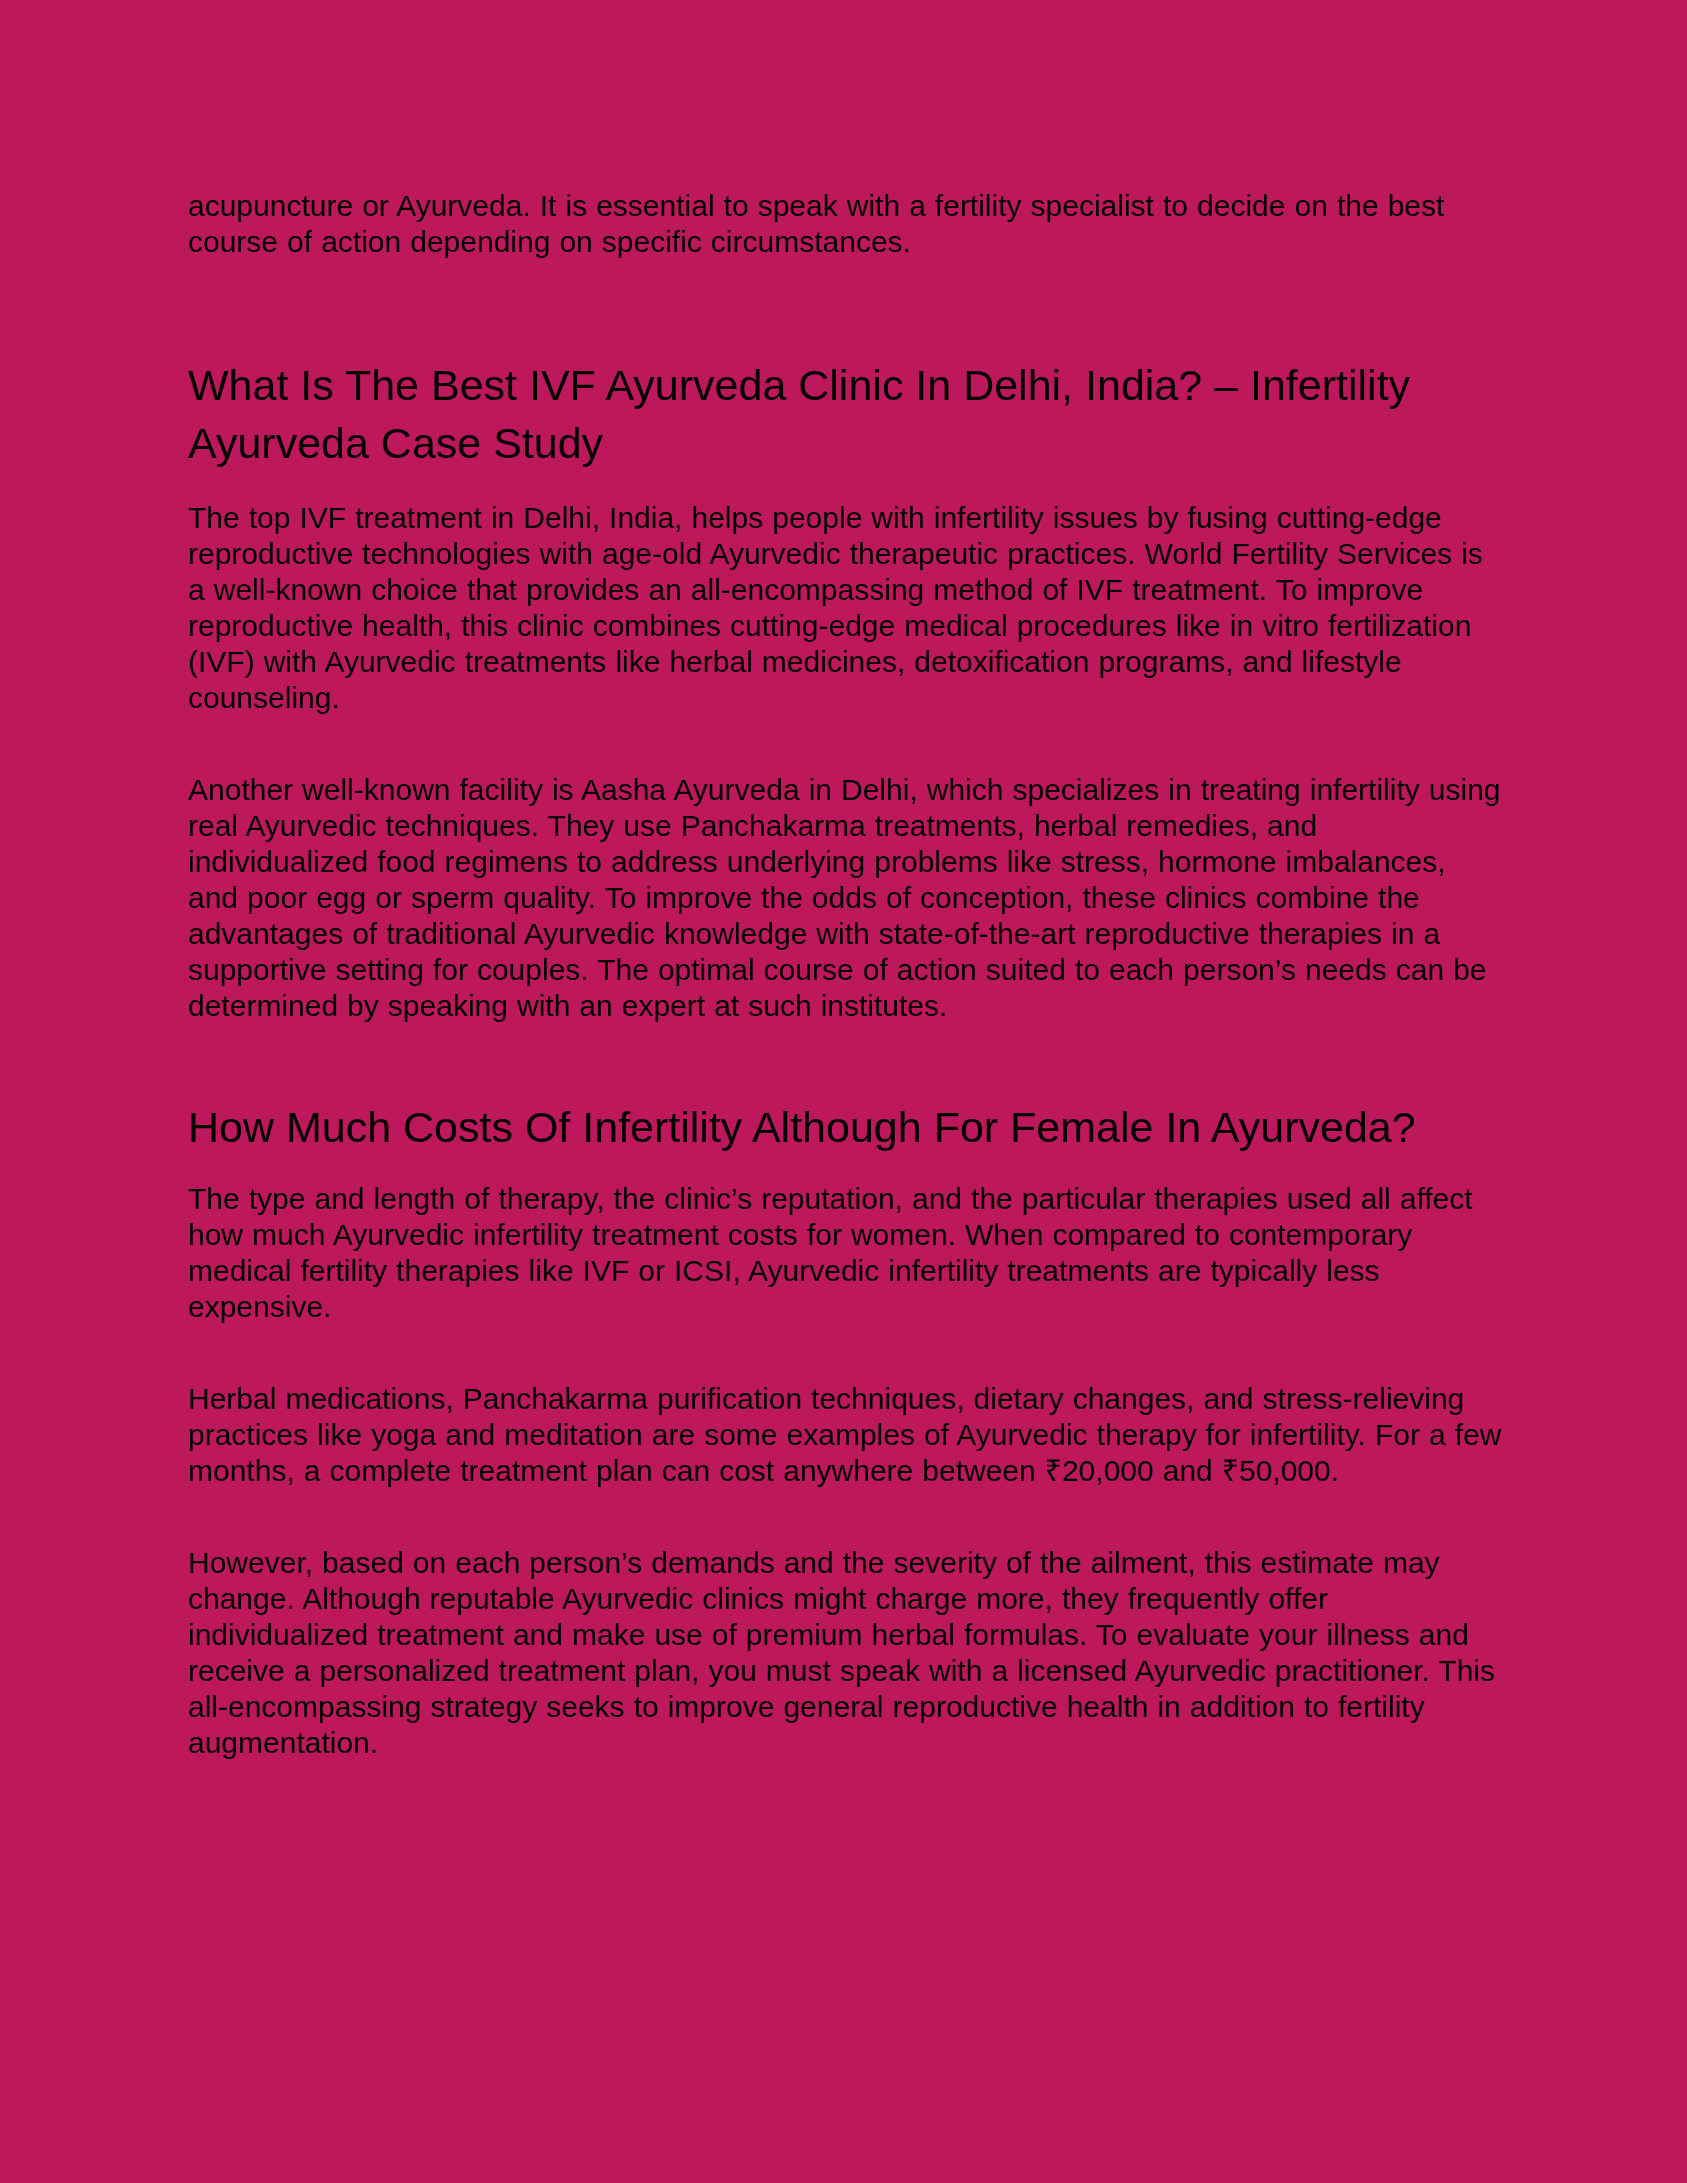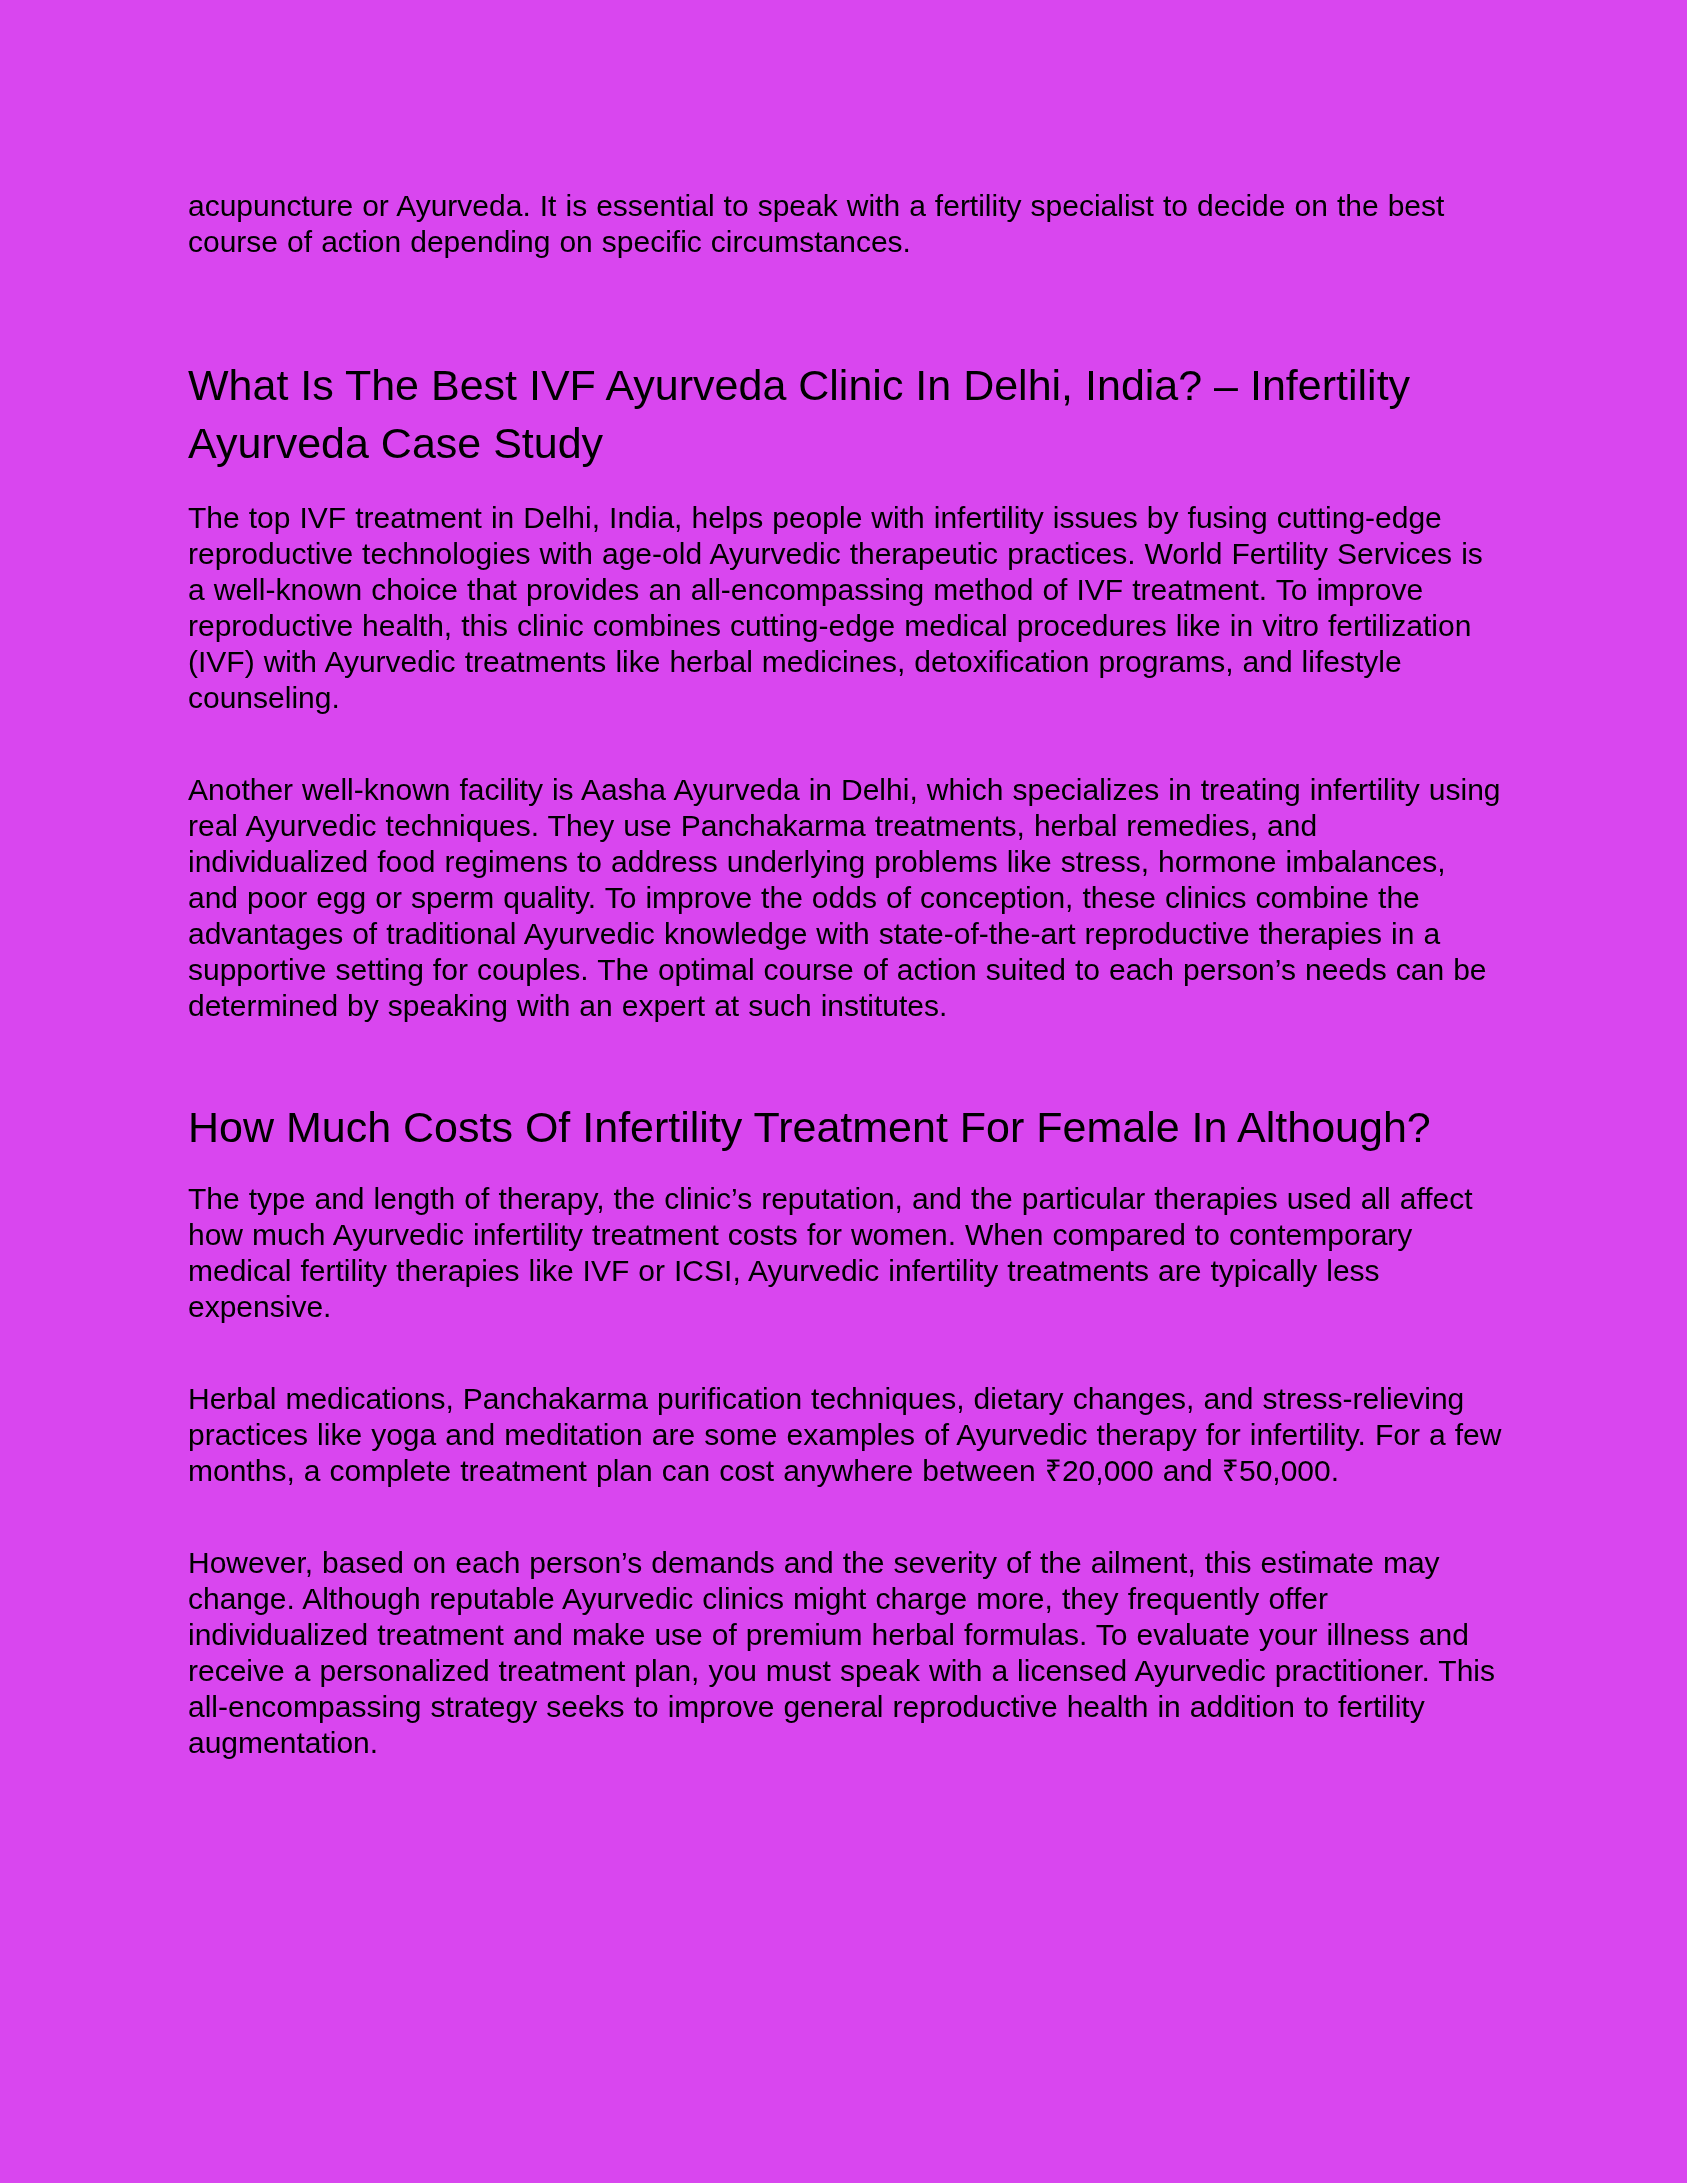--- a/index.html
+++ b/index.html
@@ -4,21 +4,21 @@
 <style>
   html, body {
     margin: 0;
     padding: 0;
     background: #ffffff;
   }
   .page {
     position: relative;
     width: 1687px;
     height: 2183px;
-    background: #d946ef;
+    background: #be185d;
     box-sizing: border-box;
     padding: 188px 185px 0 188px;
     color: #000000;
     font-family: "Liberation Sans", sans-serif;
     overflow: hidden;
   }
   .para {
     font-size: 30px;
     line-height: 36px;
     font-weight: 400;
@@ -45,21 +45,21 @@
 <div class="page">
 
   <p class="para">acupuncture or Ayurveda. It is essential to speak with a fertility specialist to decide on the best course of action depending on specific circumstances.</p>
 
   <h1 class="heading heading-1">What Is The Best IVF Ayurveda Clinic In Delhi, India? – Infertility Ayurveda Case Study</h1>
 
   <p class="para">The top IVF treatment in Delhi, India, helps people with infertility issues by fusing cutting-edge reproductive technologies with age-old Ayurvedic therapeutic practices. World Fertility Services is a well-known choice that provides an all-encompassing method of IVF treatment. To improve reproductive health, this clinic combines cutting-edge medical procedures like in vitro fertilization (IVF) with Ayurvedic treatments like herbal medicines, detoxification programs, and lifestyle counseling.</p>
 
   <p class="para">Another well-known facility is Aasha Ayurveda in Delhi, which specializes in treating infertility using real Ayurvedic techniques. They use Panchakarma treatments, herbal remedies, and individualized food regimens to address underlying problems like stress, hormone imbalances, and poor egg or sperm quality. To improve the odds of conception, these clinics combine the advantages of traditional Ayurvedic knowledge with state-of-the-art reproductive therapies in a supportive setting for couples. The optimal course of action suited to each person’s needs can be determined by speaking with an expert at such institutes.</p>
 
-  <h2 class="heading heading-2">How Much Costs Of Infertility Treatment For Female In Although?</h2>
+  <h2 class="heading heading-2">How Much Costs Of Infertility Although For Female In Ayurveda?</h2>
 
   <p class="para">The type and length of therapy, the clinic’s reputation, and the particular therapies used all affect how much Ayurvedic infertility treatment costs for women. When compared to contemporary medical fertility therapies like IVF or ICSI, Ayurvedic infertility treatments are typically less expensive.</p>
 
   <p class="para">Herbal medications, Panchakarma purification techniques, dietary changes, and stress-relieving practices like yoga and meditation are some examples of Ayurvedic therapy for infertility. For a few months, a complete treatment plan can cost anywhere between ₹20,000 and ₹50,000.</p>
 
   <p class="para">However, based on each person’s demands and the severity of the ailment, this estimate may change. Although reputable Ayurvedic clinics might charge more, they frequently offer individualized treatment and make use of premium herbal formulas. To evaluate your illness and receive a personalized treatment plan, you must speak with a licensed Ayurvedic practitioner. This all-encompassing strategy seeks to improve general reproductive health in addition to fertility augmentation.</p>
 
 </div>
 
 

